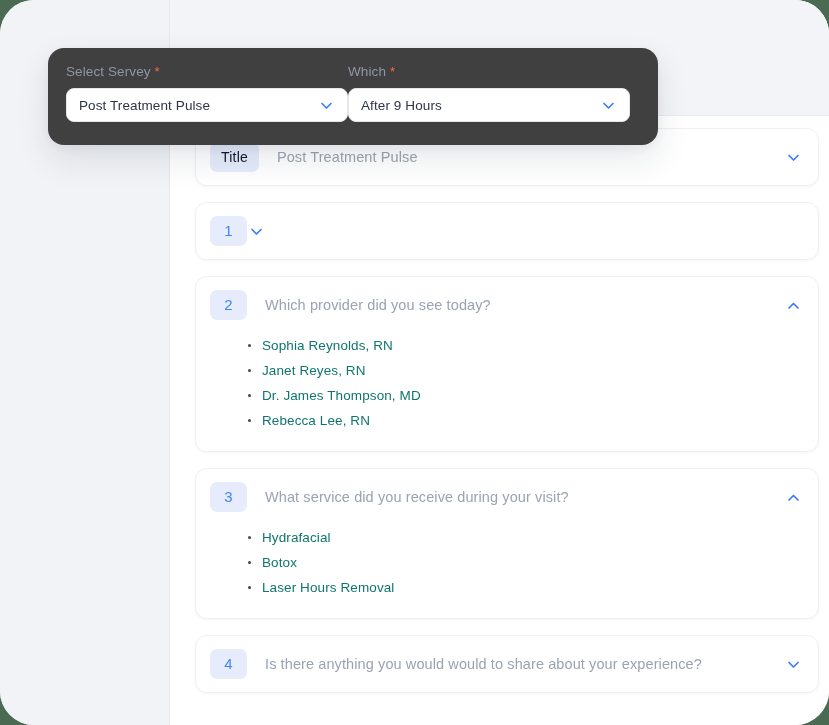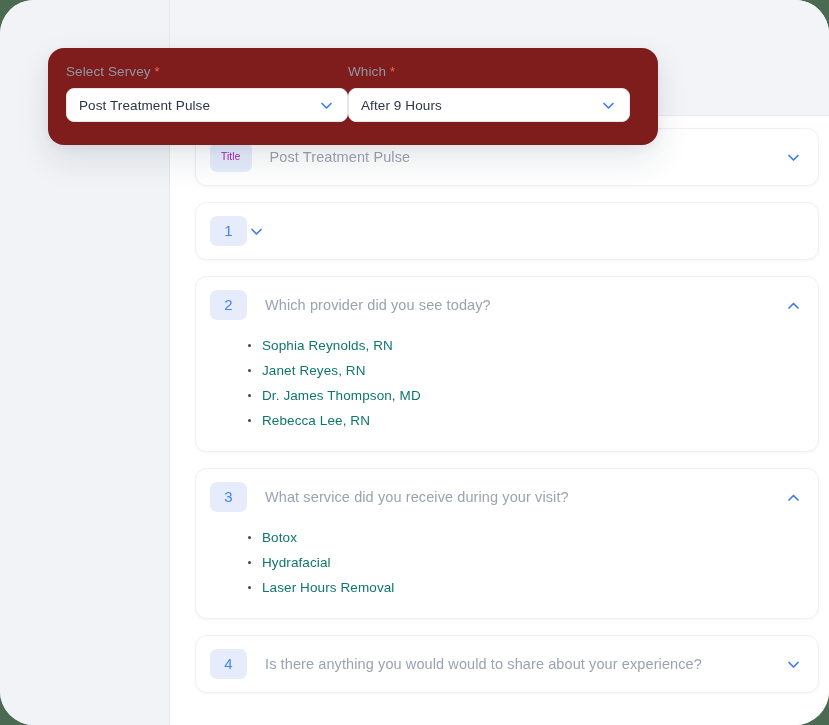--- a/index.html
+++ b/index.html
@@ -87,22 +87,22 @@
     border-radius: 7px;
     color: #4285f4;
     font-size: 15px;
     line-height: 30px;
     text-align: center;
     padding: 0 9px;
     letter-spacing: .2px;
   }
 
   .badge.title-badge {
-    color: #a21caf;
-    font-size: 10px;
+    color: #0f172a;
+    font-size: 14px;
     padding: 0 11px;
   }
 
   .row-text {
     flex: 1 1 auto;
     margin-left: 18px;
     color: #9aa3b2;
     font-size: 14.5px;
     letter-spacing: .1px;
     white-space: nowrap;
@@ -140,21 +140,21 @@
     flex: 0 0 auto;
   }
 
   
   #overlay-form {
     position: absolute;
     left: 48px;
     top: 48px;
     width: 610px;
     height: 97px;
-    background: #7f1d1d;
+    background: #404040;
     border-radius: 16px;
     box-shadow: 0 14px 34px rgba(30, 41, 66, 0.11),
                 0 3px 10px rgba(30, 41, 66, 0.055);
     display: flex;
     padding: 16px 18px 0 18px;
   }
 
   .field { width: 282px; }
 
   .field-label {
@@ -252,25 +252,25 @@
             <span class="chev">
               <svg viewBox="0 0 15 15" fill="none" stroke="currentColor" stroke-width="1.7" stroke-linecap="round" stroke-linejoin="round">
                 <path d="M3 10 L7.5 5.5 L12 10"></path>
               </svg>
             </span>
           </div>
           <div class="row-body">
             <ul class="opt-list">
               <li class="opt-item">
                 <span class="opt-dot"></span>
+                <span>Hydrafacial</span>
+              </li>
+              <li class="opt-item">
+                <span class="opt-dot"></span>
                 <span>Botox</span>
-              </li>
-              <li class="opt-item">
-                <span class="opt-dot"></span>
-                <span>Hydrafacial</span>
               </li>
               <li class="opt-item">
                 <span class="opt-dot"></span>
                 <span>Laser Hours Removal</span>
               </li>
             </ul>
           </div>
         </div>
         <div class="survey-row">
           <div class="row-head">

